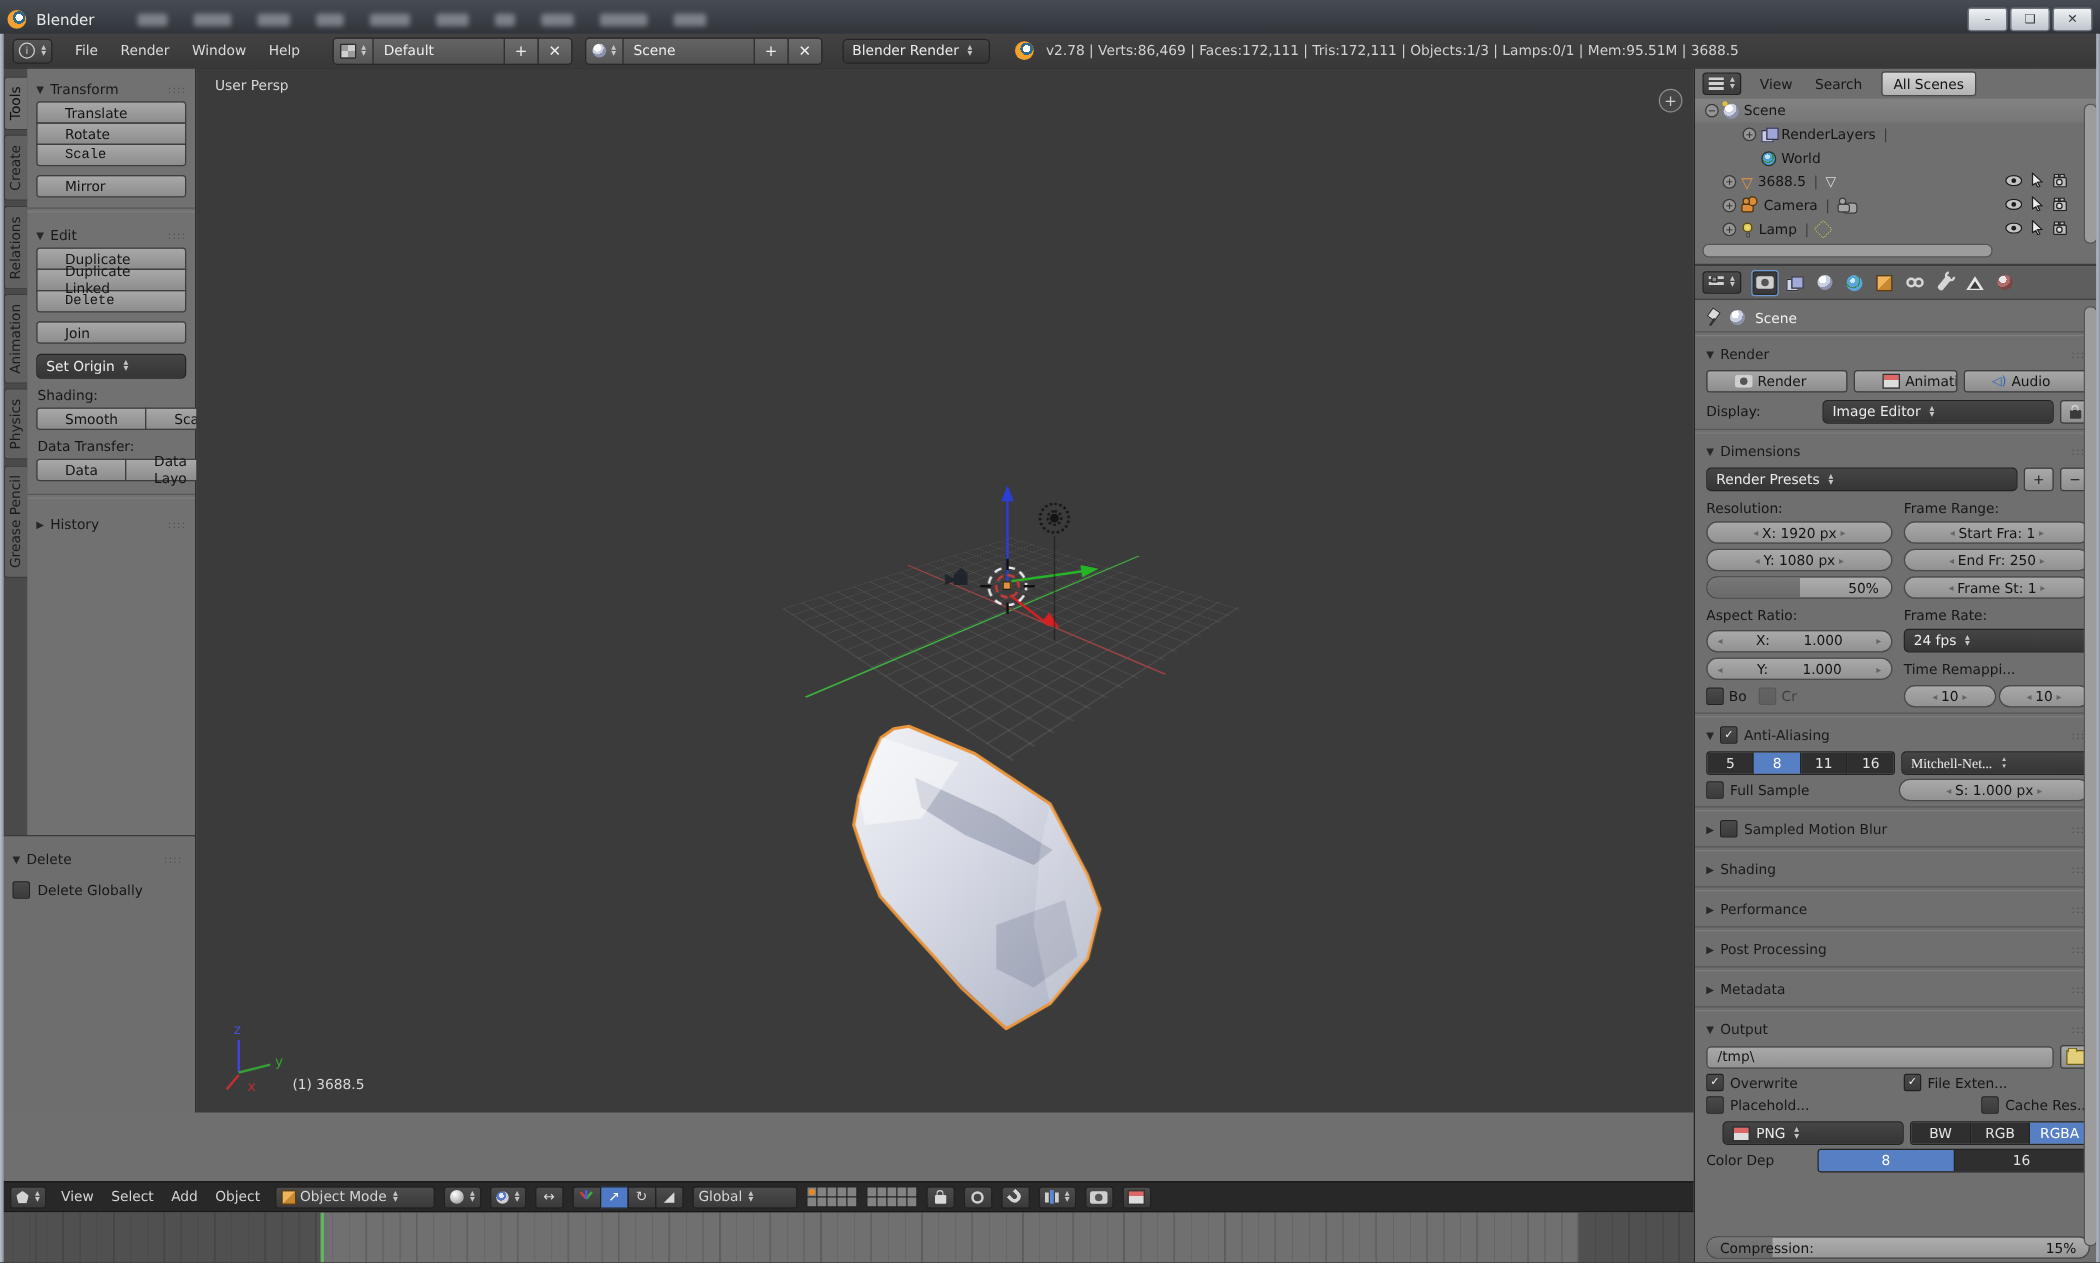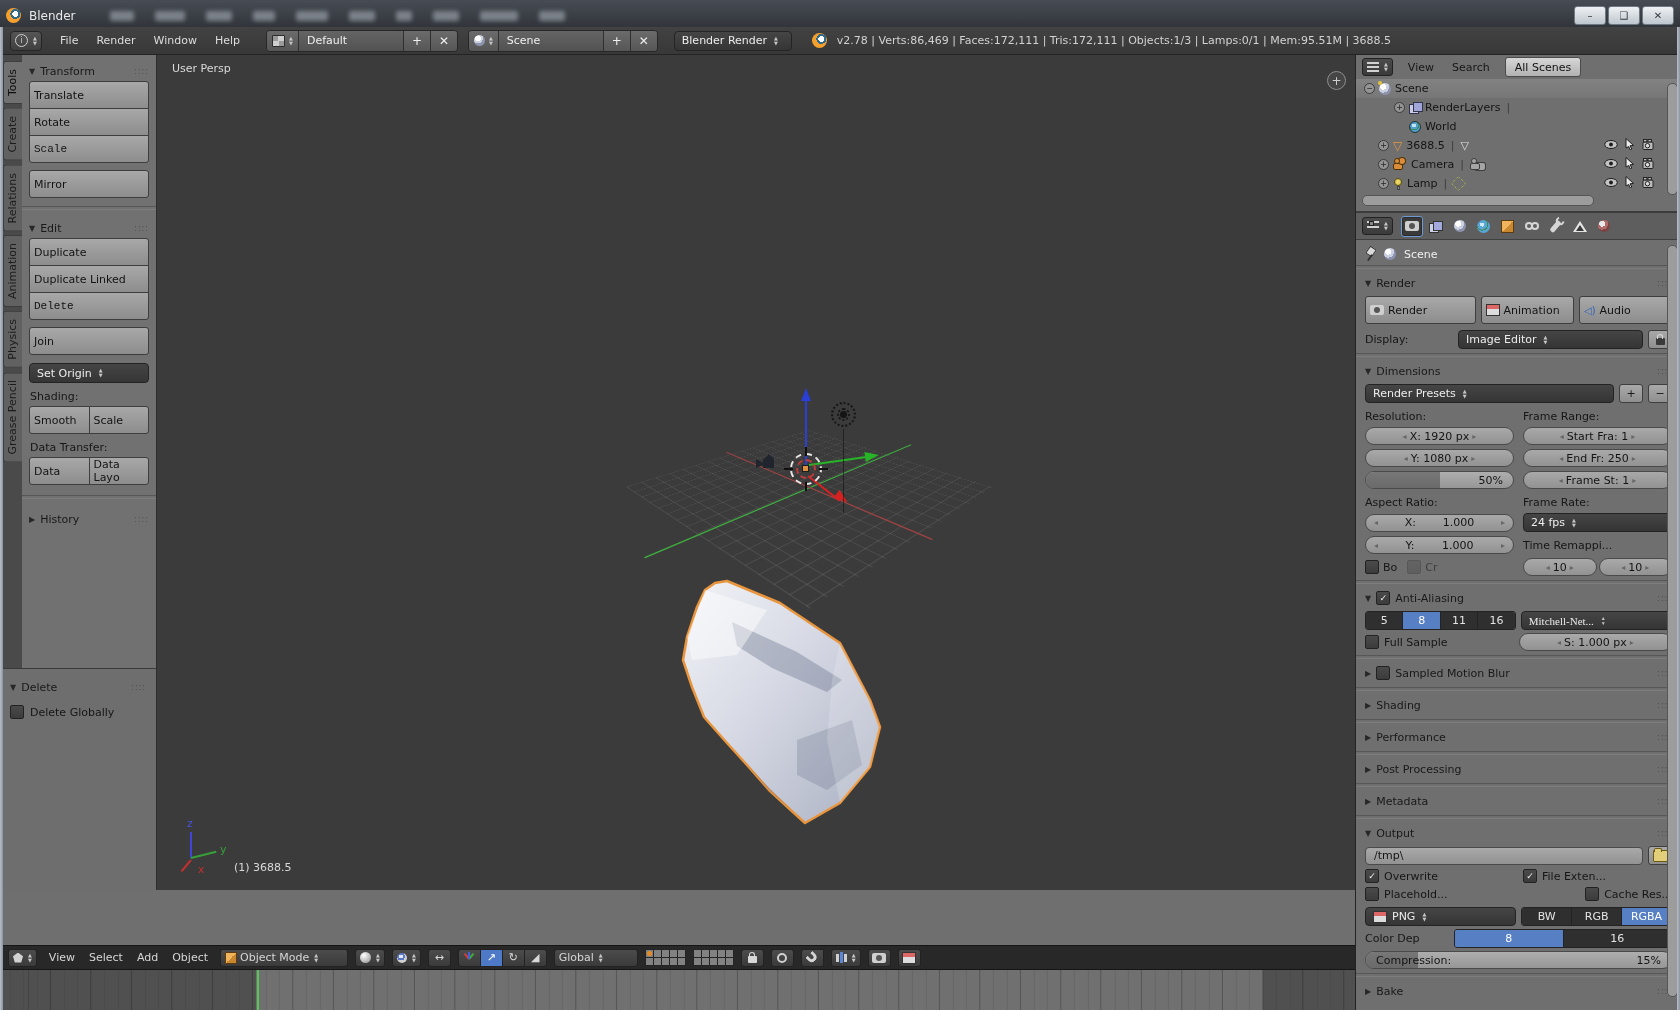--- a/index.html
+++ b/index.html
@@ -29,21 +29,21 @@
   #stats{color:#d2d2d2;}
   
   #leftcol{left:0;top:55px;width:1355px;height:835px;}
   #tabstrip{left:0;top:0;width:22px;height:613px;background:#4a4a4a;display:flex;flex-direction:column;gap:4px;padding-top:6px;box-sizing:border-box;}
   .vtab{writing-mode:vertical-rl;transform:rotate(180deg);background:#616161;color:#1c1c1c;padding:7px 2px;border-radius:0 3px 3px 0;font-size:11px;margin-left:3px;border:1px solid #3c3c3c;border-left:none;}
   .vtab.active{background:#717171;color:#0f0f0f;}
   #shelf{left:22px;top:0;width:135px;height:613px;background:#717171;border-right:1px solid #2e2e2e;padding:6px 7px;box-sizing:border-box;}
   .phead{display:flex;align-items:center;gap:5px;height:20px;color:#191919;}
   .tri{font-size:8px;color:#272727;}
   .grip{margin-left:auto;color:rgba(0,0,0,.33);font-size:8px;letter-spacing:1px;}
-  .btn{background:linear-gradient(#a8a8a8,#8d8d8d);border:1px solid #3e3e3e;border-radius:3px;color:#131313;height:28px;display:flex;align-items:center;padding:0 4px;box-sizing:border-box;}
+  .btn{background:linear-gradient(#a8a8a8,#8d8d8d);border:1px solid #3e3e3e;border-radius:3px;color:#131313;height:18px;display:flex;align-items:center;padding:0 22px;box-sizing:border-box;}
   .stack .btn{border-radius:0;margin-top:-1px;}
   .stack .btn:first-child{border-radius:3px 3px 0 0;margin-top:0;}
   .stack .btn:last-child{border-radius:0 0 3px 3px;font-family:Liberation Mono, monospace;}
   .row2{display:flex;}
   .row2 .btn{flex:1;border-radius:0;}
   .row2 .btn:first-child{border-radius:3px 0 0 3px;}
   .row2 .btn:last-child{border-radius:0 3px 3px 0;margin-left:-1px;}
   .shelflabel{color:#161616;margin:7px 0 3px 1px;}
   #redo{left:0;top:613px;width:157px;height:222px;background:#6e6e6e;border-top:1px solid #3a3a3a;border-right:1px solid #2e2e2e;padding:8px 10px;box-sizing:border-box;}
   .chk{width:12px;height:12px;border-radius:2px;background:linear-gradient(#4a4a4a,#3b3b3b);border:1px solid #222;display:inline-flex;align-items:center;justify-content:center;color:#f0f0f0;font-size:9px;flex:none;}
@@ -840,40 +840,40 @@
             <span style="display: flex; gap: 5px; align-items: center; color: rgb(22, 22, 22);">
               <span class="chk"></span>
               <span>Placehold...</span>
             </span>
             <span style="display: flex; gap: 5px; align-items: center; color: rgb(22, 22, 22); justify-content: flex-end;">
               <span class="chk"></span>
               <span>Cache Res...</span>
             </span>
           </div>
         <div class="prow" style="margin-top:6px;">
-          <span class="dsel" style="flex:1;">
+          <span class="dsel" style="flex:1;margin-left:13px;">
               <span class="imgic"></span>
               <span>PNG</span>
               <span class="updn"></span>
             </span>
           <span class="segc" id="out-channels" style="flex:1.1;">
               <span>BW</span>
               <span>RGB</span>
               <span class="active">RGBA</span>
             </span>
         </div>
         <div class="prow">
           <span class="flabel" style="width:84px;margin-top:0;">Color Dep</span>
           <span class="segc" id="out-depths" style="flex:1;">
               <span class="active">8</span>
               <span>16</span>
             </span>
         </div>
         <div class="prow">
-          <span class="sldr" style="flex:1;">
+          <span class="sldr" style="flex:1;margin-top:48px;">
               <span class="fill" style="width:17%;"></span>
               <span class="txt">
                 <span>Compression:</span>
                 <span style="margin-left:auto;">15%</span>
               </span>
             </span>
         </div>
         <div class="sep"></div>
         <div class="phead">
             <span class="tri">▶</span>

